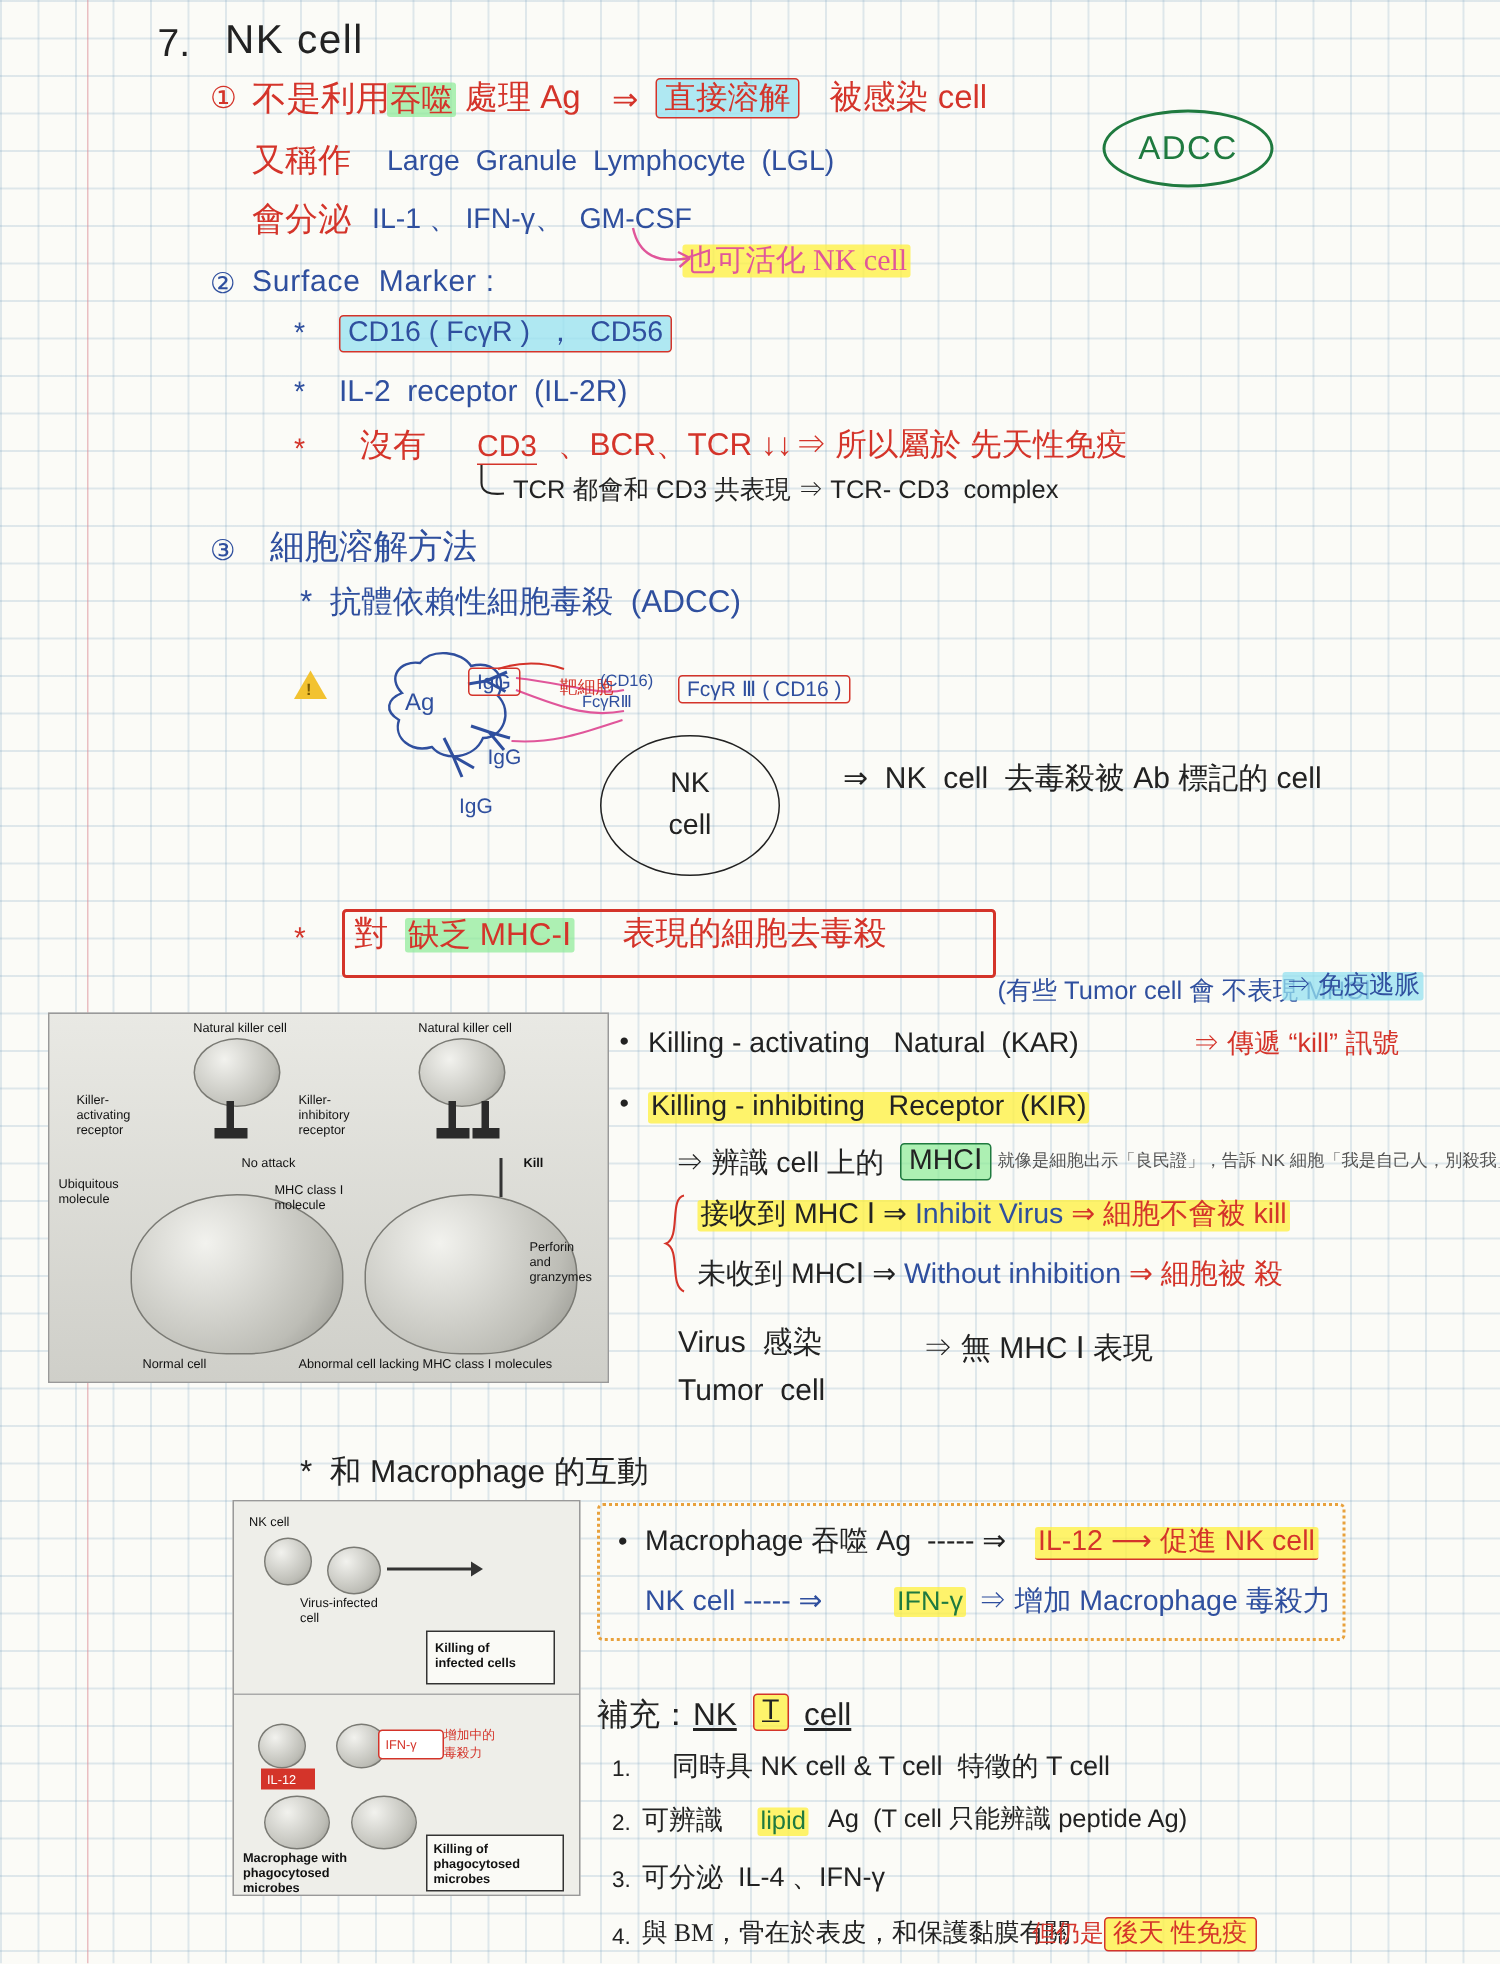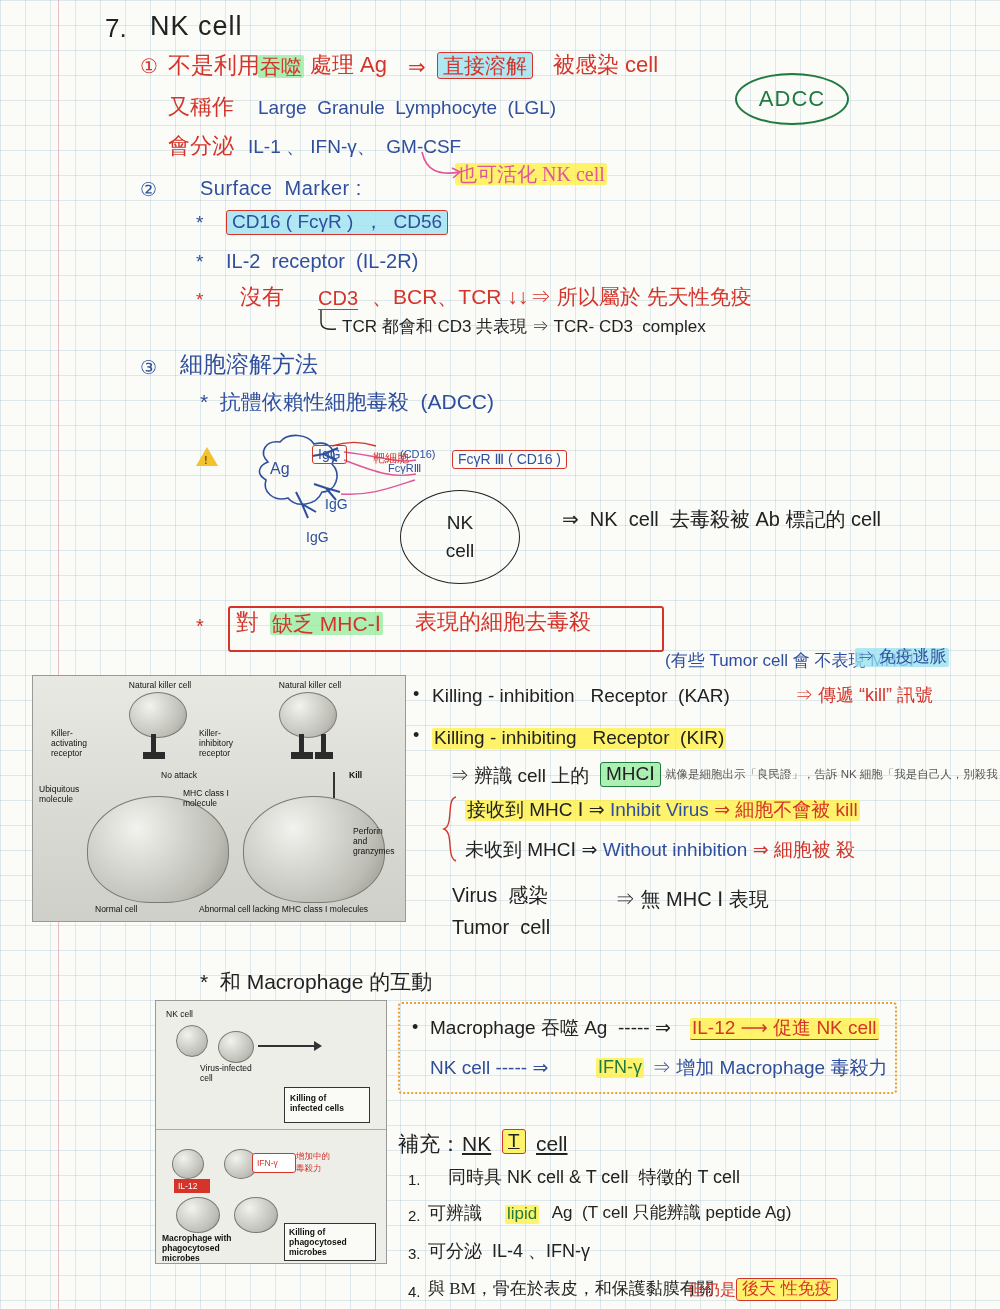--- a/index.html
+++ b/index.html
@@ -116,21 +116,21 @@
   <svg class="ink" style="left:420px; top:150px; width:60px; height:35px;">
     <path d="M2,2 C6,20 18,26 40,22" stroke="#e0569a" fill="none" stroke-width="1.6"></path>
     <path d="M40,22 l-8,-4 m8,4 l-7,6" stroke="#e0569a" fill="none" stroke-width="1.6"></path>
   </svg>
 
   <div class="ellipse" style="left:735px; top:73px; width:110px; height:48px;">
     <span>ADCC</span>
   </div>
 
   <div class="hw blue" style="left:140px; top:180px; font-size:19px;">②</div>
-  <div class="hw blue" style="left:168px; top:177px; font-size:20px; letter-spacing:0.5px;margin-left:32px;">Surface  Marker :</div>
+  <div class="hw blue" style="left:168px; top:177px; font-size:20px; letter-spacing:0.5px;">Surface  Marker :</div>
 
   <div class="hw blue" style="left:196px; top:213px; font-size:19px;">*</div>
   <div class="hw blue boxr hl-b" style="left:226px; top:210px; font-size:19px;">CD16 ( FcγR )  ，  CD56</div>
 
   <div class="hw blue" style="left:196px; top:252px; font-size:19px;">*</div>
   <div class="hw blue" style="left:226px; top:250px; font-size:20px;">IL-2  receptor  (IL-2R)</div>
 
   <div class="hw red" style="left:196px; top:290px; font-size:19px;">*</div>
   <div class="hw red" style="left:240px; top:285px; font-size:22px;">沒有</div>
   <div class="hw red ul-r" style="left:318px; top:287px; font-size:20px;">CD3</div>
@@ -224,21 +224,21 @@
     <div class="figcap" style="left:150px; top:112px; white-space:pre-line; width:66px;">MHC class I
 molecule</div>
     <div class="figcap" style="left:320px; top:150px; white-space:pre-line; width:50px;">Perforin
 and
 granzymes</div>
     <div class="figcap" style="left:62px; top:228px;">Normal cell</div>
     <div class="figcap" style="left:166px; top:228px;">Abnormal cell lacking MHC class I molecules</div>
   </div>
 
   <div class="hw black" style="left:413px; top:685px; font-size:18px;">•</div>
-  <div class="hw black" style="left:432px; top:686px; font-size:19px;">Killing - inhibition   Receptor  (KAR)</div>
+  <div class="hw black" style="left:432px; top:686px; font-size:19px;">Killing - activating   Natural  (KAR)</div>
   <div class="hw red" style="left:795px; top:686px; font-size:18px;">⇒ 傳遞 “kill” 訊號</div>
 
   <div class="hw black" style="left:413px; top:726px; font-size:18px;">•</div>
   <div class="hw black hl-y" style="left:432px; top:728px; font-size:19px;">Killing - inhibiting   Receptor  (KIR)</div>
 
   <div class="hw black" style="left:450px; top:766px; font-size:19px;">⇒ 辨識 cell 上的</div>
   <div class="hw black hl-g boxg" style="left:600px; top:762px; font-size:19px;">MHCⅠ</div>
   <div class="hw gray" style="left:665px; top:768px; font-size:11.5px;">就像是細胞出示「良民證」，告訴 NK 細胞「我是自己人，別殺我」。</div>
 
   <svg class="ink" style="left:440px; top:795px; width:26px; height:70px;">

